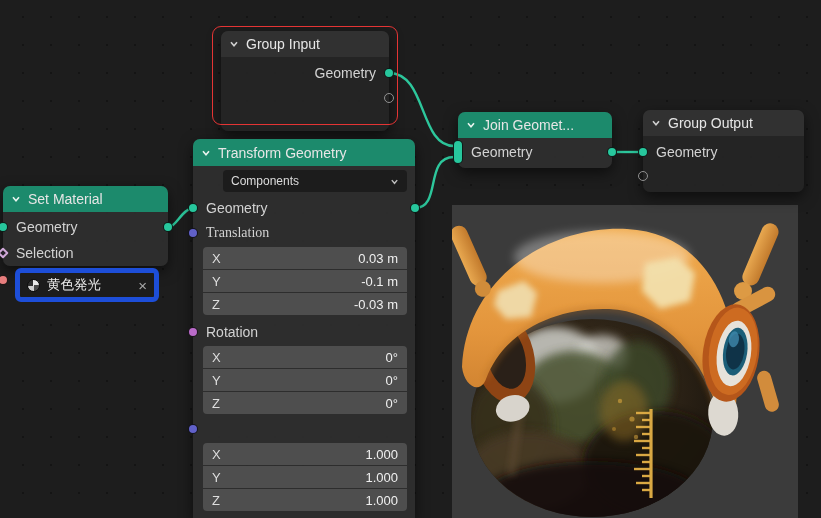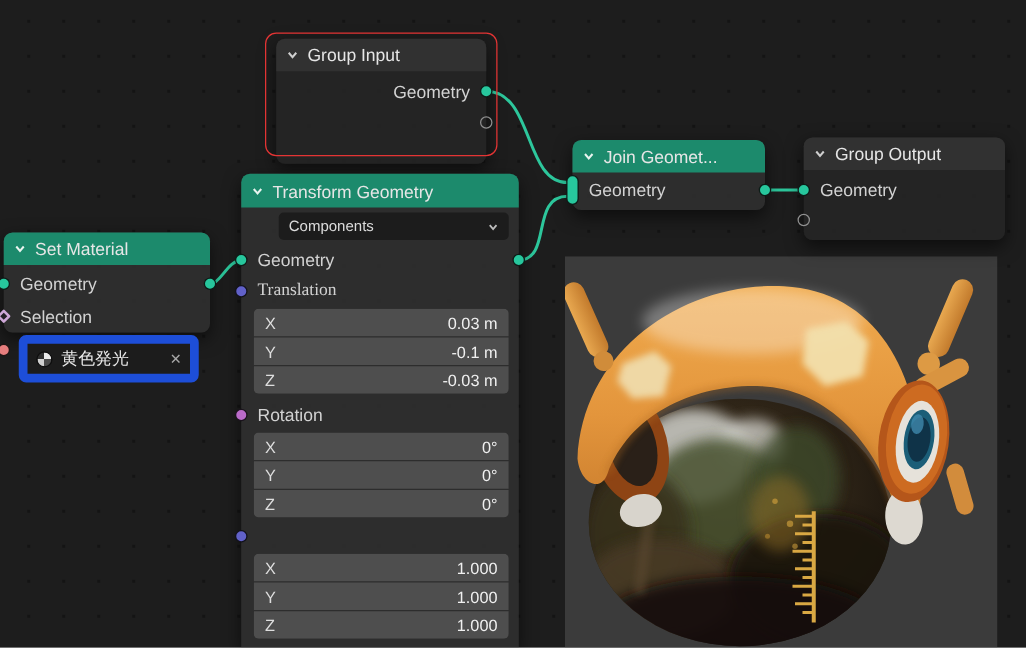--- a/index.html
+++ b/index.html
@@ -44,21 +44,21 @@
   .field .axis{flex:0 0 auto;color:#dedede;}
   .field .val{flex:1;text-align:right;color:#f0f0f0;}
   .dropdown{
     position:absolute;left:10px;right:8px;height:22px;background:#1c1c1c;
     border-radius:4px;display:flex;align-items:center;padding:0 8px;
     color:#dcdcdc;font-size:12px;margin-left:20px;
   }
   .dropdown .dd-label{flex:1;}
   .matchip{
     position:absolute;left:12px;right:9px;height:24px;background:#1c1c1c;
-    border:7px solid #1d4ed8;border-radius:6px;display:flex;align-items:center;
+    border:5px solid #1d4ed8;border-radius:6px;display:flex;align-items:center;
     gap:7px;padding:0 7px;color:#ececec;font-size:13.5px;justify-content:center;
   }
   .matball{
     width:13px;height:13px;border-radius:50%;flex:0 0 auto;
     background:conic-gradient(#e9e9e9 0 25%,#4a4a4a 25% 50%,#cfcfcf 50% 75%,#2e2e2e 75%);
     border:1px solid #0e0e0e;box-sizing:border-box;
   }
   .matx{margin-left:auto;color:#a8a8a8;font-size:15px;line-height:1;}
   .sel-rect{
     position:absolute;border:1.5px solid #e43434;border-radius:9px;

